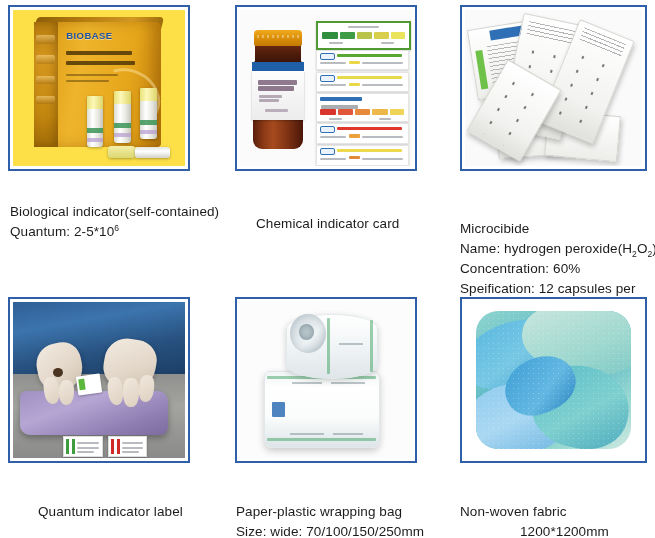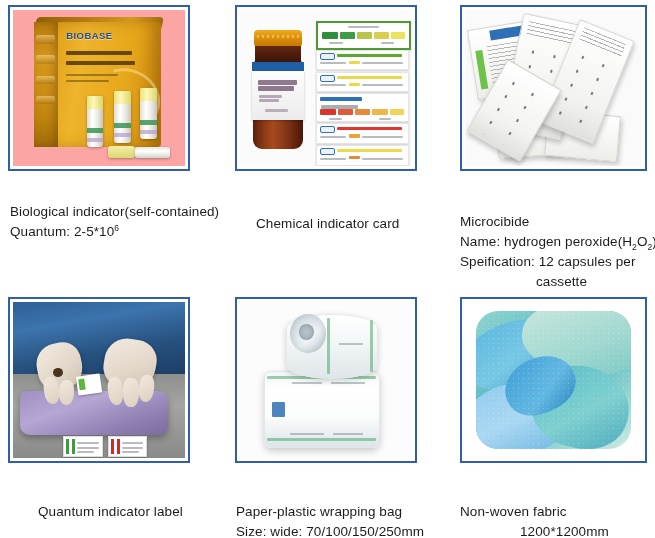--- a/index.html
+++ b/index.html
@@ -63,21 +63,21 @@
   .caption .line.indent2 {
     padding-left: 60px;
   }
   .caption.centered-title .title {
     padding-left: 28px;
   }
   sup { font-size: 8.5px; vertical-align: super; line-height: 0; }
   sub { font-size: 8.5px; vertical-align: sub; line-height: 0; }
 
   
-  .img1 { background: #fca5a5; }
+  .img1 { background: #fde047; }
   .box-body {
     position: absolute;
     left: 12%; top: 8%;
     width: 74%; height: 80%;
     background: linear-gradient(100deg, #c8880f 0%, #e2a31c 16%, #eeb42b 36%, #e6a61b 70%, #c07f0c 100%);
     border-radius: 3px 5px 4px 3px;
     box-shadow: inset -8px 0 14px rgba(120,70,0,.35);
   }
   .box-lidtop {
     position: absolute;
@@ -546,23 +546,24 @@
             <div class="headtxt"></div>
             <div class="dots"></div>
           </div>
           <div class="strip" style="left:10%; top:38%; width:34%; height:52%; transform:rotate(30deg);">
             <div class="dots" style="top:12%;"></div>
           </div>
         </div>
       </div>
     </div>
   </div>
-  <div class="cell caption" style="left:460px; top:192px; width:195px;">
+  <div class="cell caption" style="left:460px; top:199px; width:195px;">
     <div class="title">Microcibide</div>
     <div class="line"><span>Name: hydrogen peroxide(H</span><sub>2</sub><span>O</span><sub>2</sub><span>)</span></div>
+    <div class="line">Concentration: 60%</div>
     <div class="line">Speification:  12 capsules per</div>
     <div class="line indent">cassette</div>
   </div>
 
   <div class="cell" style="left:8px; top:297px; width:182px; height:166px;">
     <div class="frame" style="width:182px;height:166px;">
       <div class="frame-inner">
         <div class="photo img4">
           <div class="bench"></div>
           <div class="scrub"></div>

